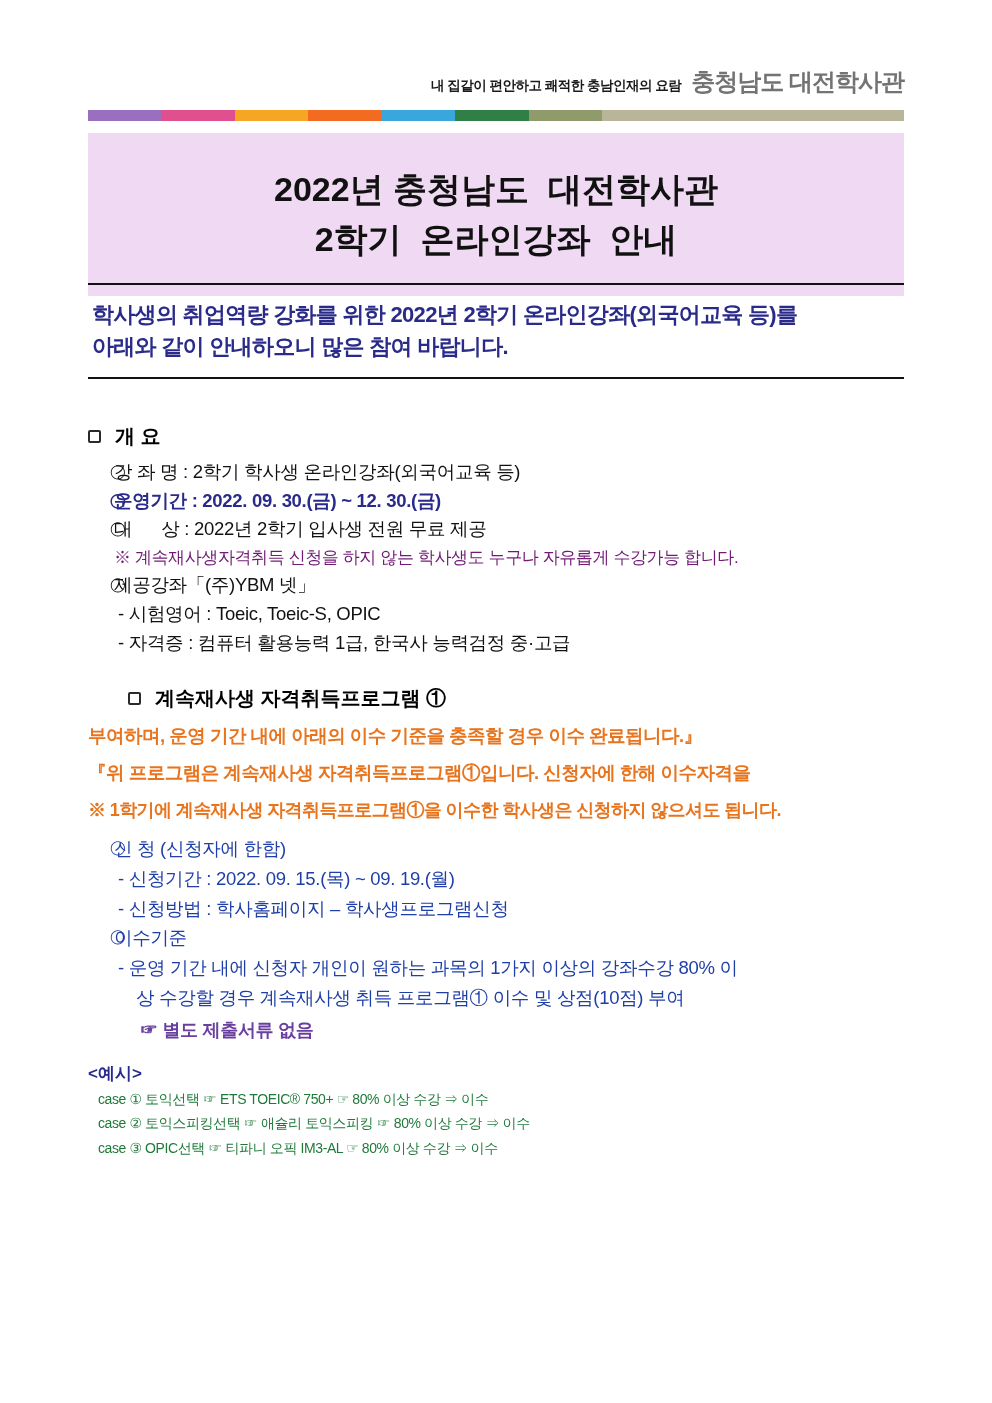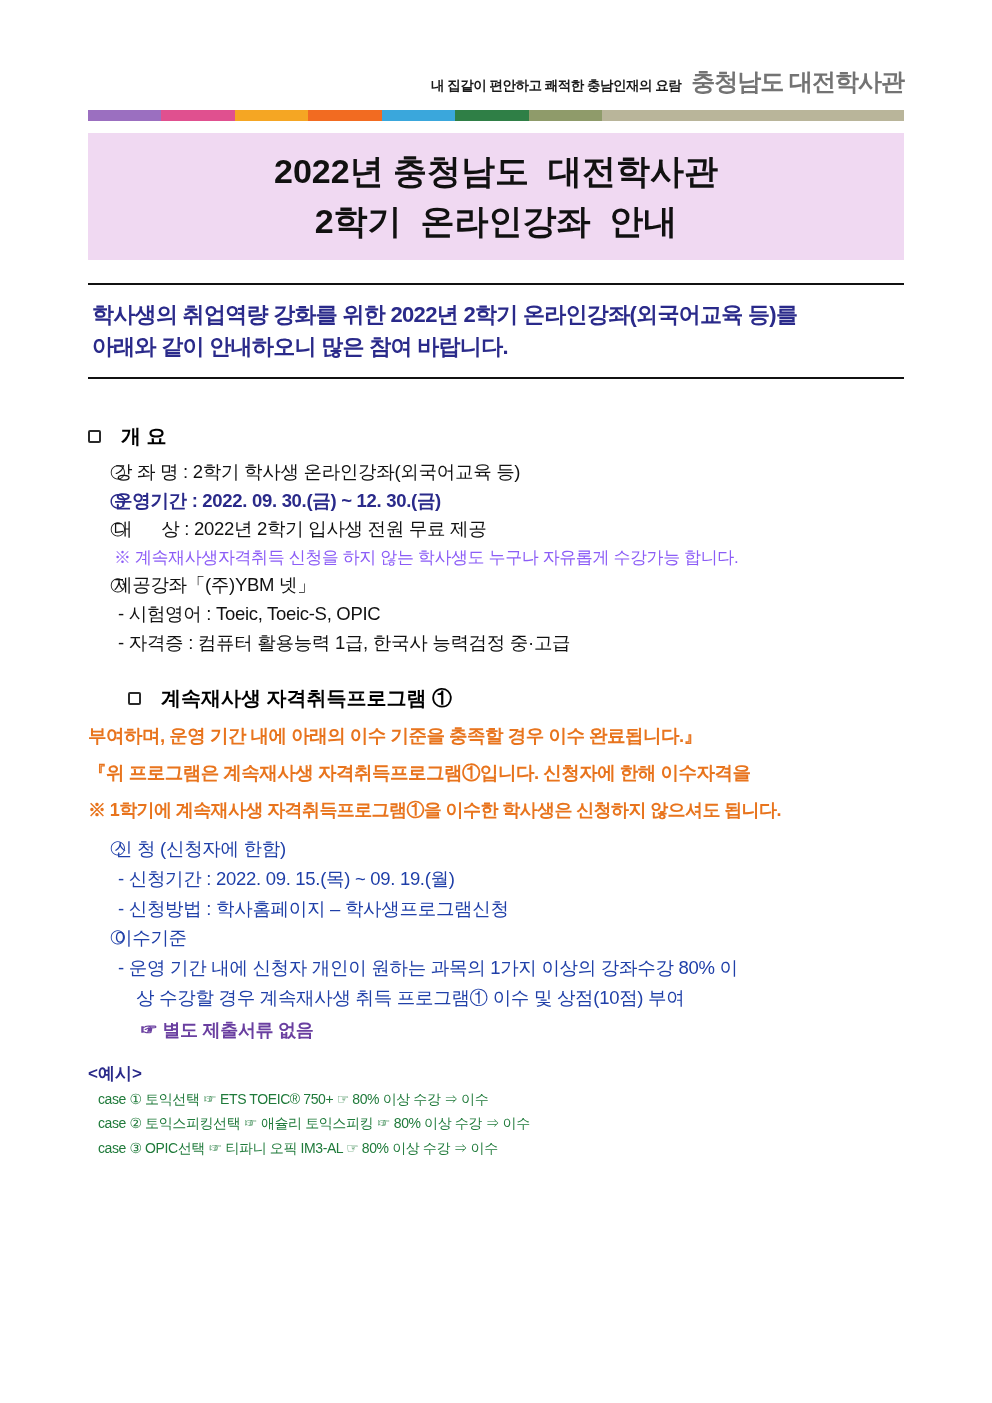--- a/index.html
+++ b/index.html
@@ -54,21 +54,21 @@
     display: flex;
   }
   .color-bar span { display: block; height: 100%; }
 
   
   .title-box {
     position: absolute;
     left: 88px;
     top: 133px;
     width: 816px;
-    height: 127px;
+    height: 163px;
     background: #f0d9f2;
     display: flex;
     flex-direction: column;
     align-items: center;
     justify-content: center;
     gap: 4px;
   }
   .title-line {
     font-size: 34px;
     font-weight: bold;
@@ -100,21 +100,21 @@
   .body-area {
     position: absolute;
     left: 88px;
     top: 405px;
     width: 830px;
   }
 
   .sec-head {
     display: flex;
     align-items: center;
-    gap: 20px;
+    gap: 14px;
     font-size: 20px;
     font-weight: bold;
     letter-spacing: 0px;
     margin: 18px 0 8px 0;
   }
   .sq {
     display: inline-block;
     width: 13px; height: 13px;
     border: 2px solid #2a2a2a;
     border-radius: 2px;
@@ -142,21 +142,21 @@
 
   .txt { display: inline-block; }
 
   .c-black { color: #111; }
   .c-navy  { color: #2a2a8a; }
 
   .bold { font-weight: bold; }
 
   .note {
     font-size: 17px;
-    color: #8b5cf6;
+    color: #701a75;
     letter-spacing: -0.4px;
     padding-left: 26px;
     line-height: 1.6;
     white-space: pre-wrap;
   }
 
   .quote-block {
     font-size: 18.5px;
     font-weight: bold;
     color: #e8741d;

